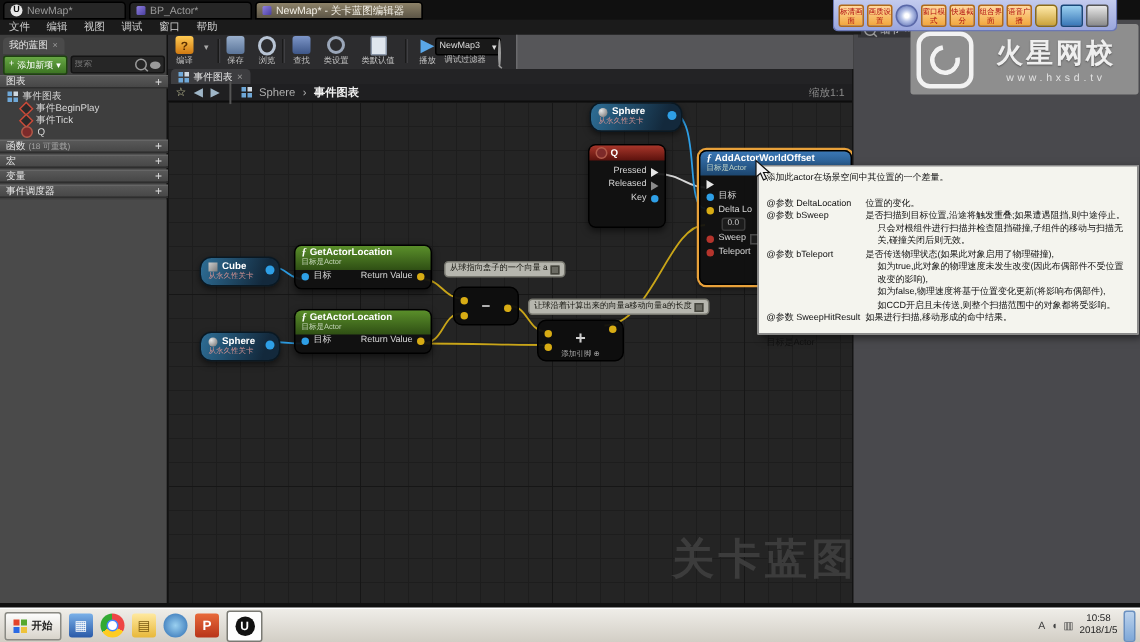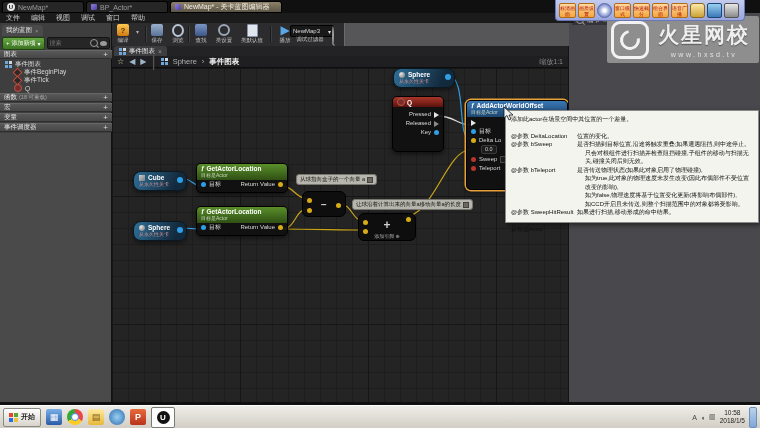--- a/index.html
+++ b/index.html
@@ -114,21 +114,21 @@
     font-size:5.5px;color:#cfcfcf;padding:0 3px;margin-left:10px;}
   .chk{width:5px;height:5px;background:#1c1c1c;border:1px solid #4a4a4a;flex:none;}
   
   #rightpanel{left:568px;top:13px;width:192px;height:389px;background:#49494d;border-left:1px solid #141414;box-sizing:border-box;z-index:2;}
   #dtab{position:absolute;left:3px;top:2px;height:10px;background:#343438;border-radius:3px 3px 0 0;display:flex;align-items:center;gap:3px;
     font-size:6.5px;color:#cfcfcf;padding:0 4px;}
   #brandbox{position:absolute;left:38px;top:3px;width:152px;height:47px;background:#8e8e8e;border-radius:2px;display:flex;align-items:center;padding:2px 4px;box-sizing:border-box;gap:4px;}
   #brandlogo{width:32px;height:32px;border:3px solid #f2f2f2;border-radius:9px;position:relative;flex:none;}
   #brandlogo:after{content:"";position:absolute;left:6px;top:6px;width:14px;height:14px;border:3px solid #f2f2f2;border-radius:50%;border-top-color:transparent;transform:rotate(35deg);}
   #brandtext{flex:1;text-align:center;}
-  #brandname{font-size:21px;font-weight:bold;color:#efefef;letter-spacing:2px;text-shadow:0 1px 1px #555;white-space:nowrap;}
+  #brandname{font-size:18px;font-weight:bold;color:#efefef;letter-spacing:2px;text-shadow:0 1px 1px #555;white-space:nowrap;}
   #brandurl{font-size:7px;color:#e2e2e2;letter-spacing:2.5px;margin-top:2px;white-space:nowrap;}
   
   #tooltip{left:505px;top:110px;width:254px;height:113px;background:#f4f4ee;border:1px solid #8a8a8a;box-shadow:2px 2px 5px rgba(0,0,0,.5);
     z-index:50;font-size:6px;line-height:8.5px;color:#101010;padding:4px 5px;box-sizing:border-box;}
   .tp-row{display:flex;}
   .tp-name{width:66px;flex:none;}
   .tp-desc{flex:1;}
   .tp-ind{margin-left:74px;}
   #tt-intro{margin-bottom:8px;}
   #tt-footer{margin-top:8px;}
@@ -328,20 +328,21 @@
       <i></i>
       <i></i>
     </span>
   <span class="root">Sphere</span>
   <span class="root">›</span>
   <span class="cur">事件图表</span>
   <span id="zoomlabel">缩放1:1</span>
 </div>
 
 <div id="graph" class="abs">
+  <div id="gwatermark">关卡蓝图</div>
 
   <svg width="456" height="334" viewBox="0 0 456 334">
     <path d="M326,48 C342,48 346,57 358,57" stroke="#d8d8d8" stroke-width="1.3" fill="none"></path>
     <path d="M335,7 C356,7 344,71 358,71" stroke="#2e9fe6" stroke-width="1.2" fill="none"></path>
     <path d="M68,110 C80,110 80,118 90,118" stroke="#2e9fe6" stroke-width="1.2" fill="none"></path>
     <path d="M68,160 C80,160 80,161 90,161" stroke="#2e9fe6" stroke-width="1.2" fill="none"></path>
     <path d="M169,118 C182,118 184,131 196,131" stroke="#c9a518" stroke-width="1.2" fill="none"></path>
     <path d="M169,161 C185,161 182,141 196,141" stroke="#c9a518" stroke-width="1.2" fill="none"></path>
     <path d="M169,161 C205,161 225,162 252,162" stroke="#c9a518" stroke-width="1.2" fill="none"></path>
     <path d="M228,136 C240,136 240,153 252,153" stroke="#c9a518" stroke-width="1.2" fill="none"></path>

